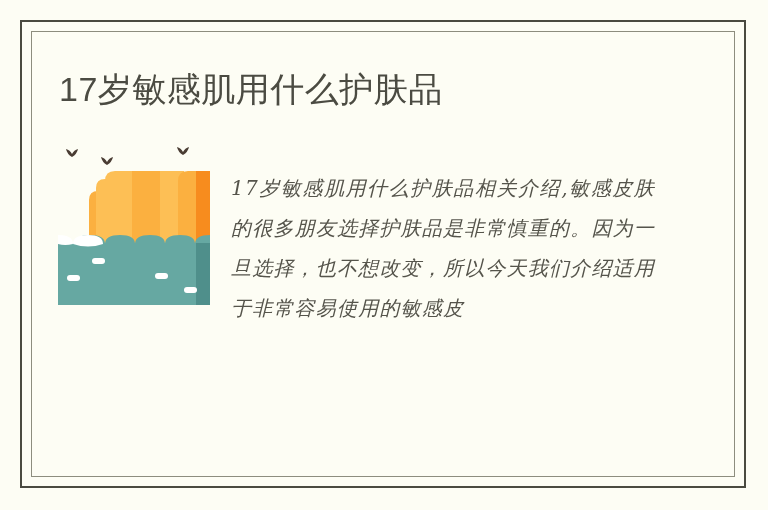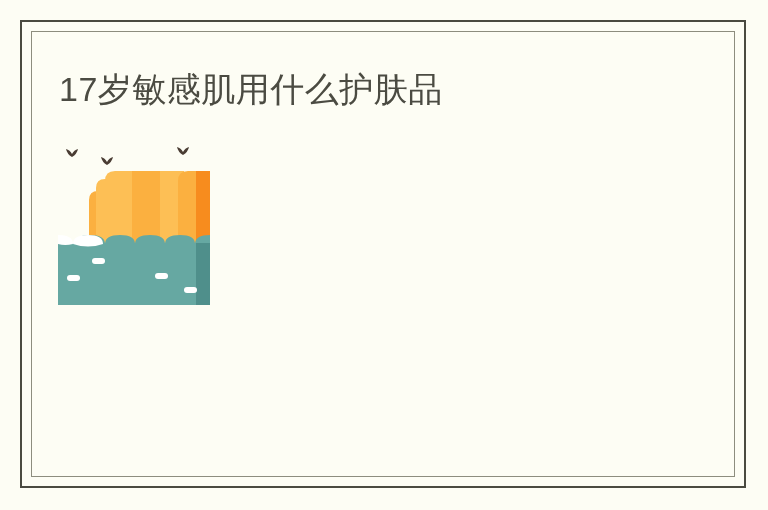--- a/index.html
+++ b/index.html
@@ -139,14 +139,15 @@
 
       <g fill="#ffffff">
         <rect x="34" y="118" width="13" height="6" rx="3"></rect>
         <rect x="9" y="135" width="13" height="6" rx="3"></rect>
         <rect x="97" y="133" width="13" height="6" rx="3"></rect>
         <rect x="126" y="147" width="13" height="6" rx="3"></rect>
       </g>
     </svg>
   </div>
 
+  <div class="body-text">17岁敏感肌用什么护肤品相关介绍,敏感皮肤的很多朋友选择护肤品是非常慎重的。因为一旦选择，也不想改变，所以今天我们介绍适用于非常容易使用的敏感皮</div>
 
 </div>
 
 </body></html>

